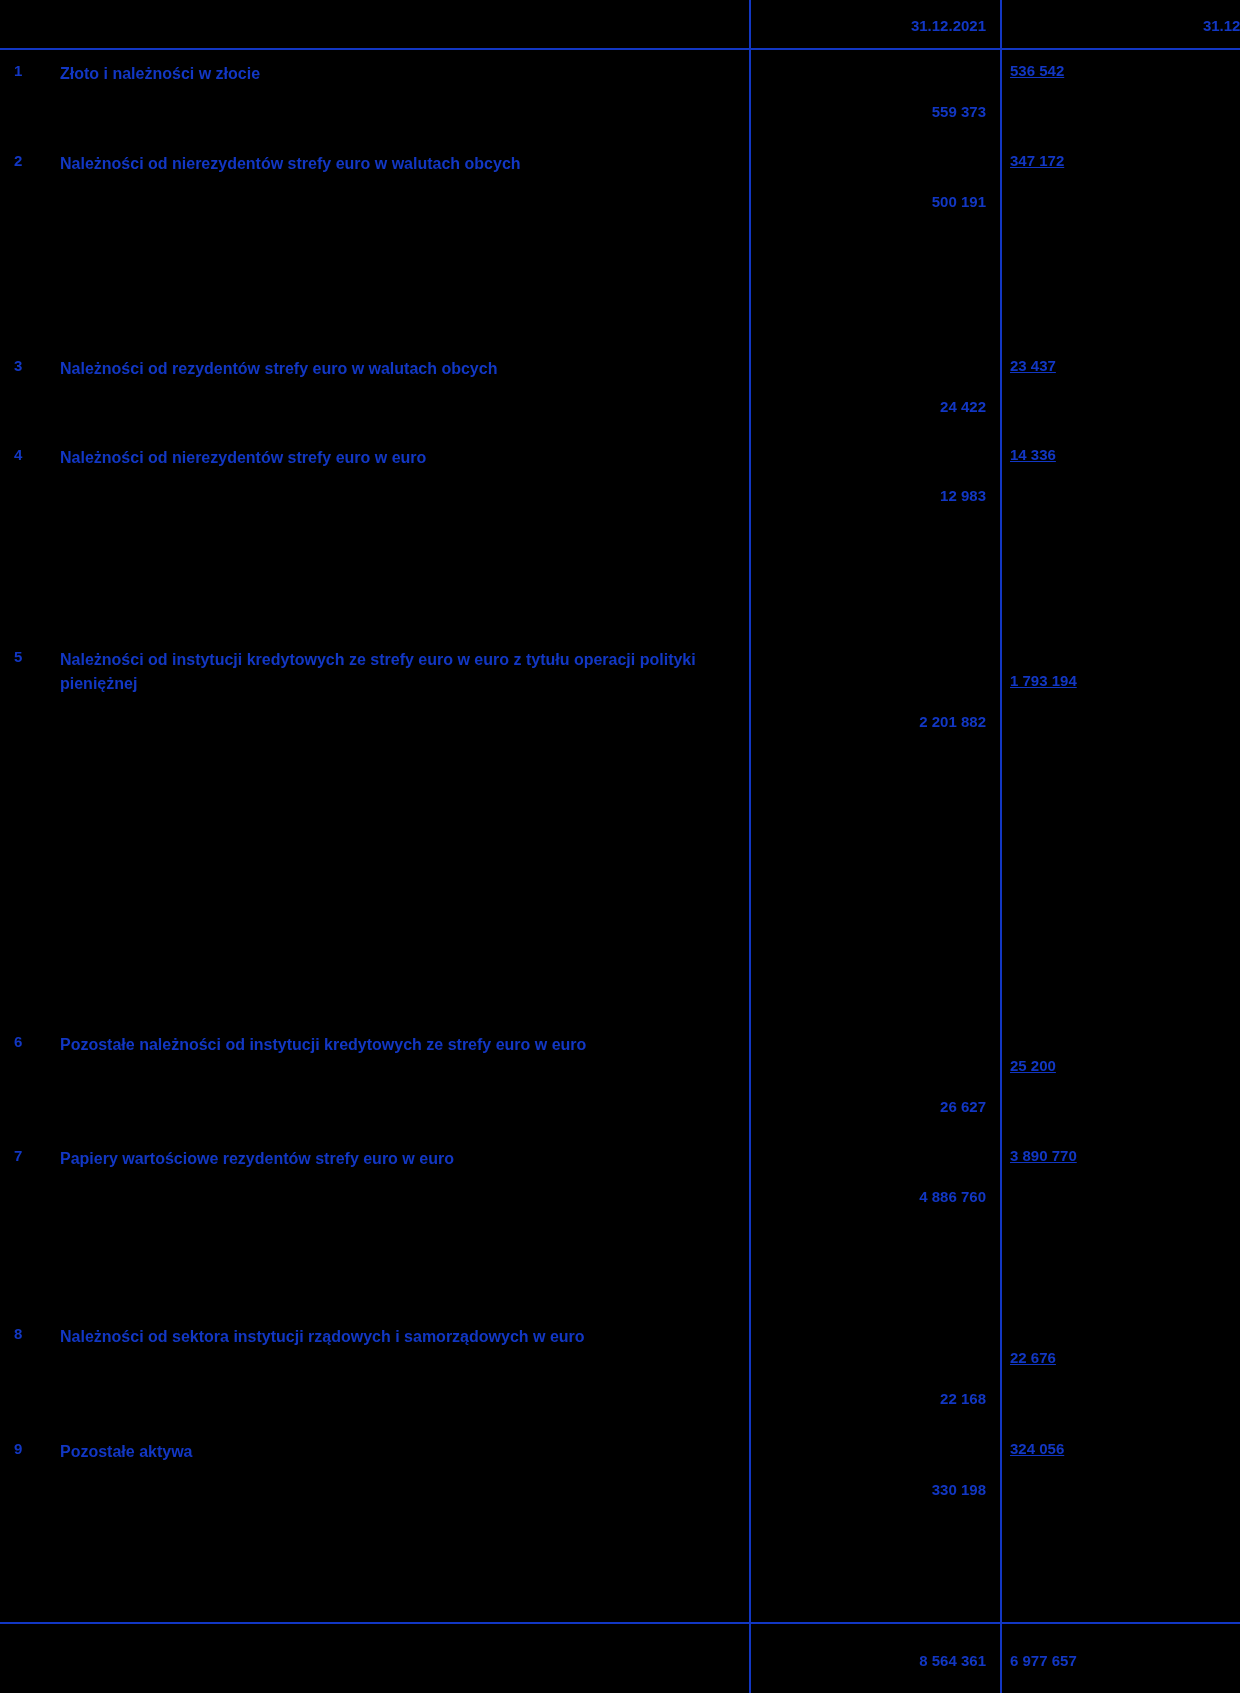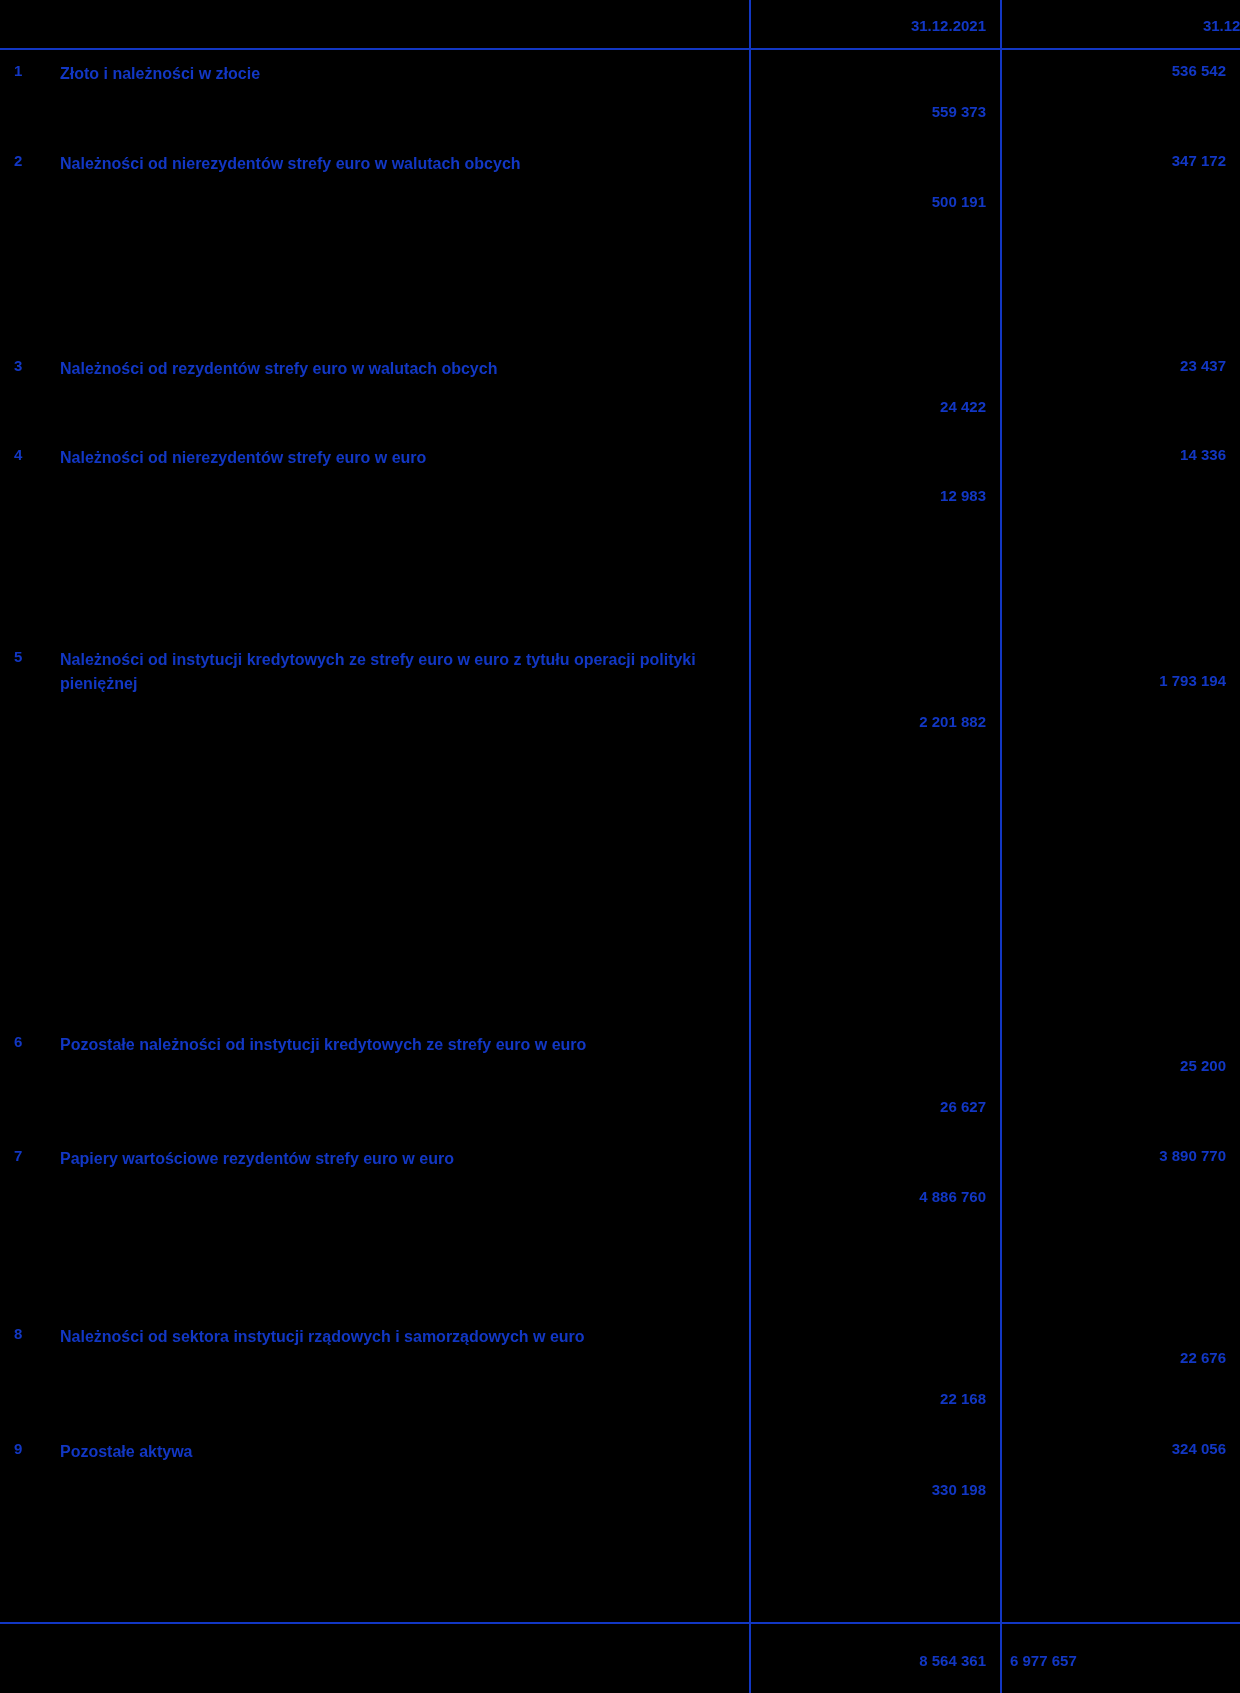--- a/index.html
+++ b/index.html
@@ -69,23 +69,23 @@
     width: 226px;
     text-align: right;
     font-size: 15px;
     font-weight: bold;
     margin-top: 41px;
   }
   .val2 {
     position: absolute;
     left: 1010px;
     width: 216px;
-    text-align: right;
-    font-size: 15px;
-    font-weight: bold;
+    font-size: 15px;
+    font-weight: bold;
+    text-decoration: underline;
   }
   .hdr {
     position: absolute;
     top: 17px;
     font-size: 15px;
     font-weight: bold;
   }
   .hdr.h1 { left: 760px; width: 226px; text-align: right; }
   .hdr.h2 { left: 1062px; width: 216px; text-align: right; }
 

